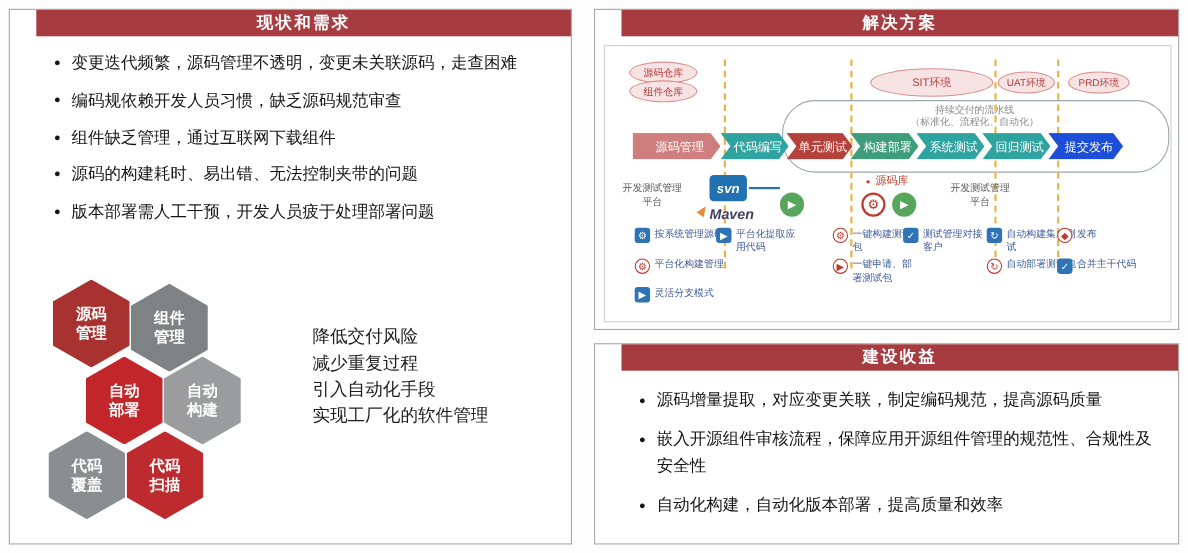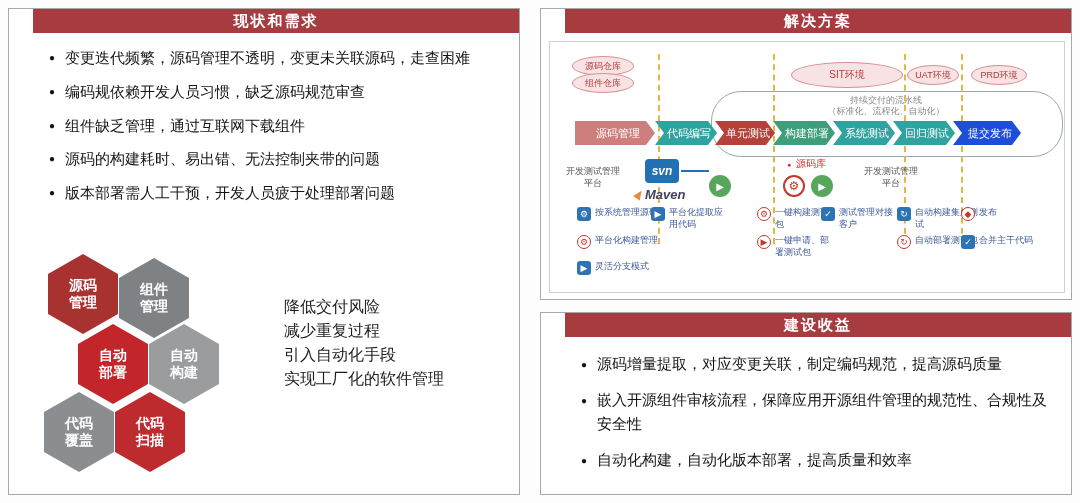--- a/index.html
+++ b/index.html
@@ -51,21 +51,21 @@
            display:flex; align-items:center; justify-content:center; padding-left:6px;
            clip-path:polygon(0 0, calc(100% - 9px) 0, 100% 50%, calc(100% - 9px) 100%, 0 100%, 9px 50%); }
   .stage.first { clip-path:polygon(0 0, calc(100% - 9px) 0, 100% 50%, calc(100% - 9px) 100%, 0 100%); }
 
   .platform-text { position:absolute; width:56px; font-size:9px; color:#555; text-align:center; line-height:12px; z-index:2; }
 
   .svn-box { position:absolute; left:104px; top:150px; width:34px; height:24px; background:#2271B3;
              border-radius:4px; color:#fff; font-weight:bold; font-style:italic; font-size:12px;
              display:flex; align-items:center; justify-content:center; z-index:2; }
   .maven { position:absolute; left:94px; top:178px; font-size:13px; font-weight:bold; font-style:italic;
-           color:#41415E; z-index:2; display:flex; align-items:center; }
+           color:#41415E; z-index:2; display:flex; align-items:flex-start; }
   .maven-tick { display:inline-block; width:0; height:0; border-left:4px solid transparent;
                 border-right:4px solid transparent; border-bottom:9px solid #E8883A;
                 margin-right:2px; transform:rotate(35deg); }
   .arrow-line { position:absolute; left:140px; top:161px; width:28px; height:2px; background:#2271B3; z-index:1; }
 
   .circle-ic { position:absolute; width:22px; height:22px; border-radius:50%; display:flex;
                align-items:center; justify-content:center; font-size:10px; z-index:2; }
   .circle-ic.green { background:#58A65C; color:#fff; }
   .circle-ic.redring { background:#fff; border:2px solid #C0392B; color:#C0392B; font-size:12px; }
 

